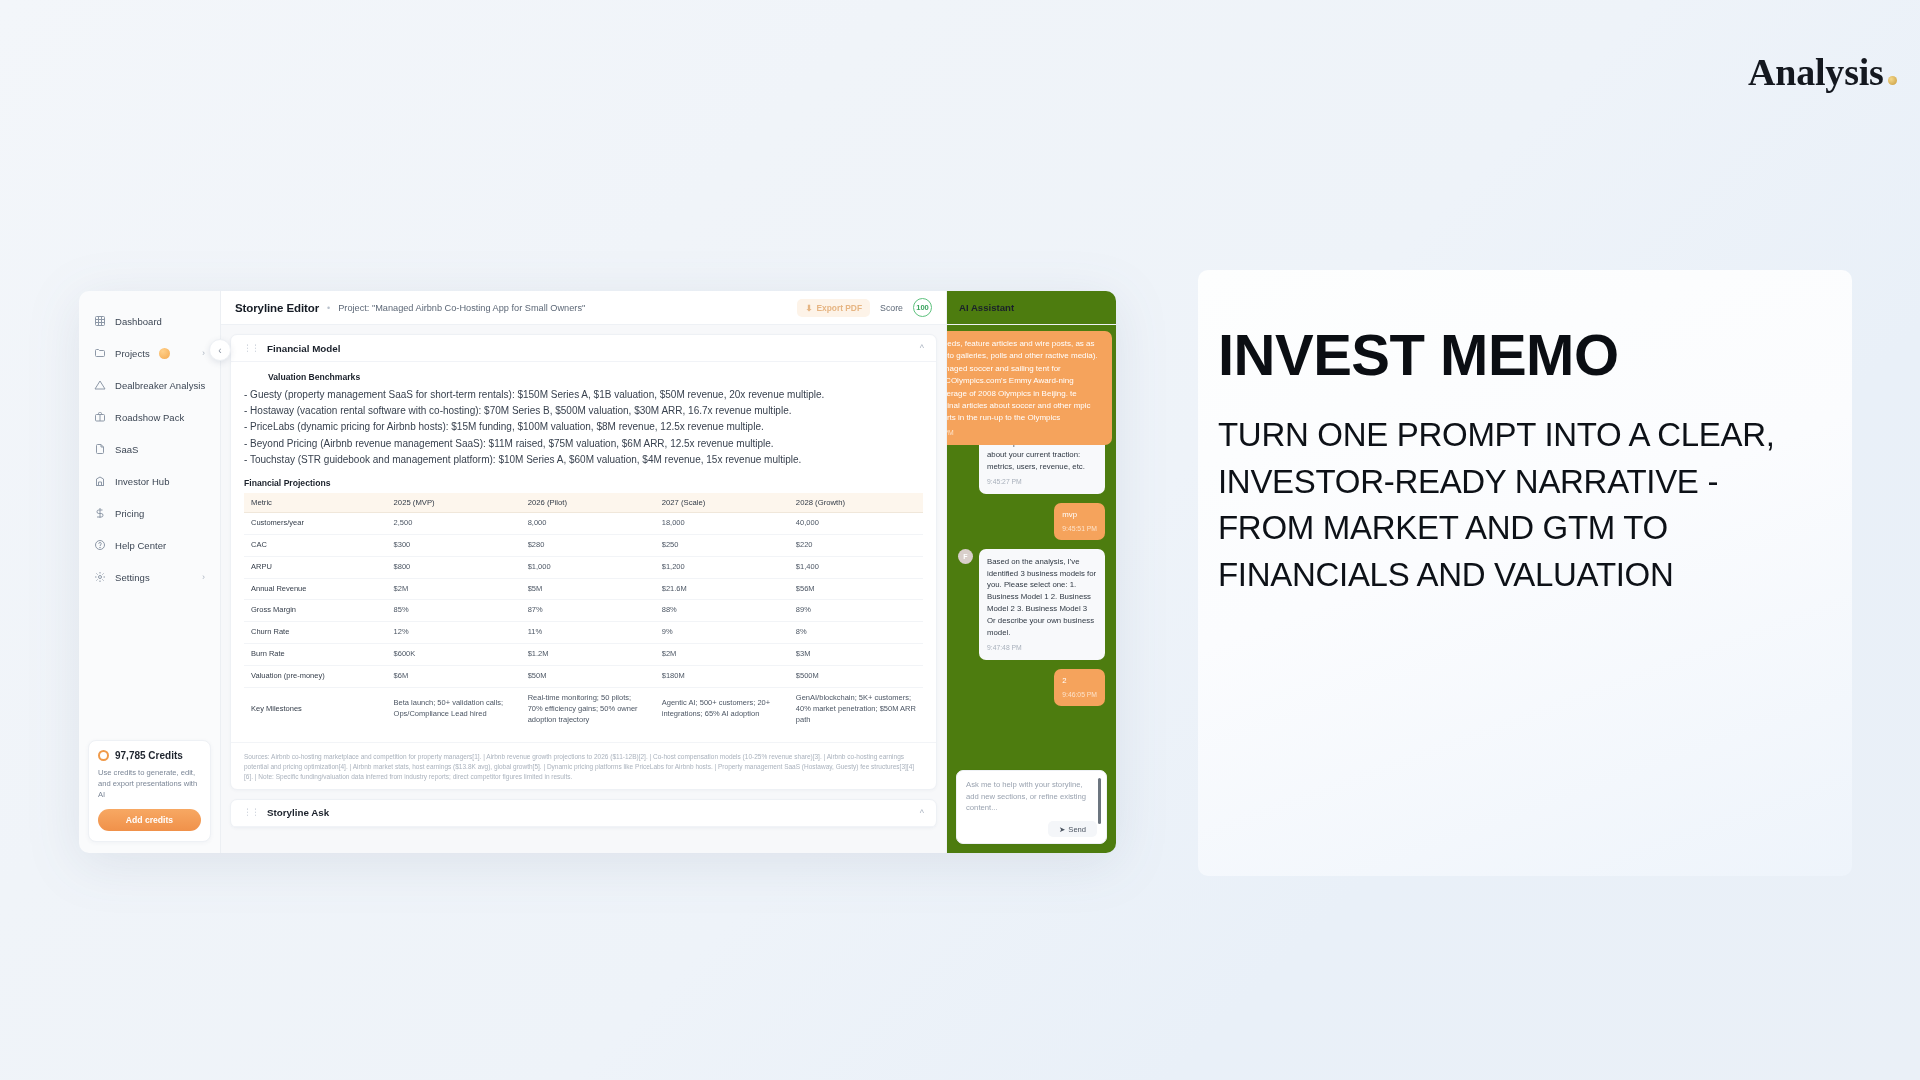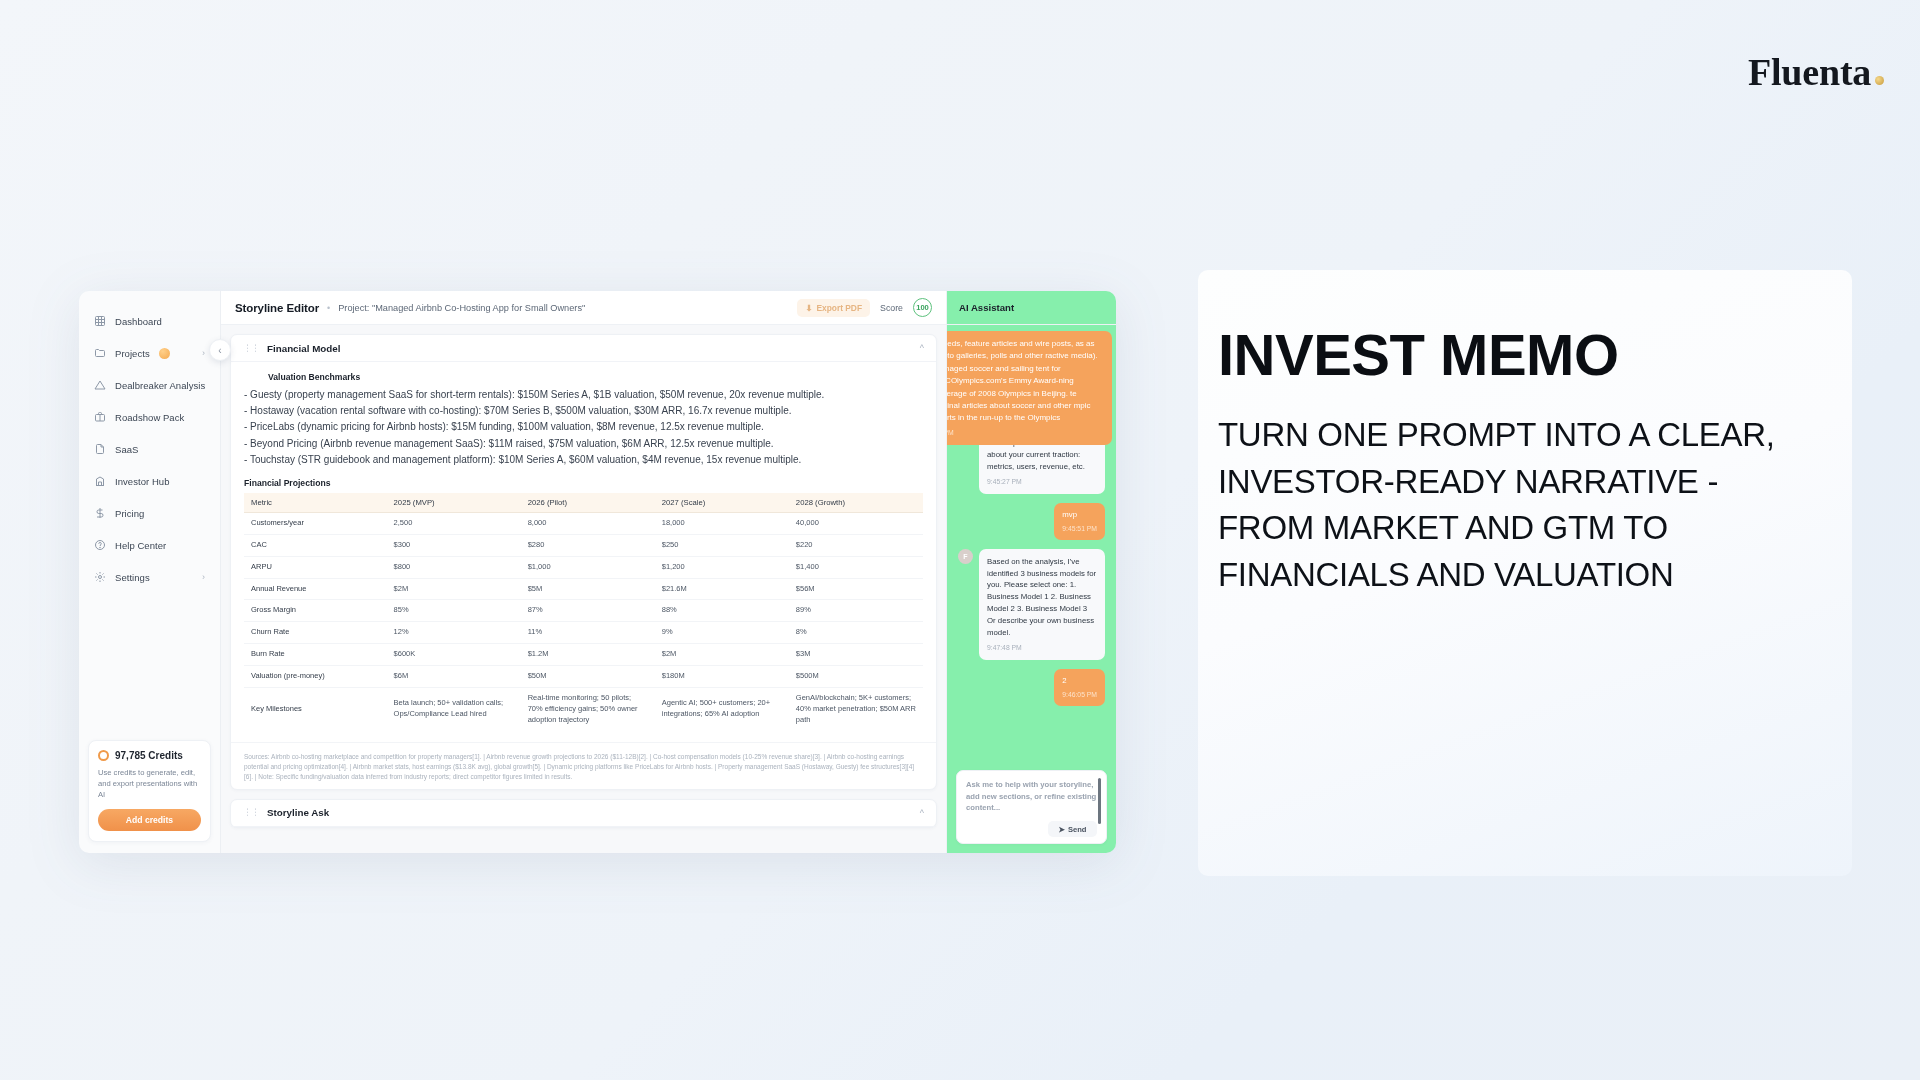--- a/index.html
+++ b/index.html
@@ -145,21 +145,21 @@
 
   .sources {
     font-size: 6.5px; color: #aab2bd; line-height: 1.55;
     padding: 9px 13px 7px 13px; border-top: 1px solid #f2f4f7;
   }
 
   .card2 { margin-top: 9px; }
 
   
   .ai {
-    width: 170px; background: #86efac; border-left: 1px solid #eef1f5;
+    width: 170px; background: #4d7c0f; border-left: 1px solid #eef1f5;
     border-radius: 0 10px 10px 0; display: flex; flex-direction: column;
     overflow: hidden; position: relative;
   }
   .ai-head {
     height: 34px; display: flex; align-items: center; padding: 0 12px;
     border-bottom: 1px solid #eef1f5;
   }
   .ai-title { font-size: 9.6px; font-weight: 600; color: #1b212b; }
   .ai-chat { flex: 1; padding: 0 0 6px 0; overflow: hidden; position: relative; }
 
@@ -181,21 +181,21 @@
   .ts { font-size: 6.8px; color: #a8b0bb; margin-top: 4px; display: block; }
   .ts-u { font-size: 6.8px; color: #fde3cb; margin-top: 3px; display: block; }
 
   .bubble-overflow {
     position: absolute; left: -22px; top: 0; right: 4px;
     background: #f5a35c; border-radius: 7px; padding: 7px 9px;
     font-size: 8px; color: #fff; line-height: 1.55;
   }
   .ovf-wrap { position: relative; height: 90px; margin: 6px 0 0 0; }
 
-  .ai-input-wrap { padding: 0 9px 9px 9px; font-weight: bold; }
+  .ai-input-wrap { padding: 0 9px 9px 9px; }
   .ai-input {
     border: 1px solid #eef1f5; border-radius: 7px; background: #fff;
     padding: 8px 9px 6px 9px; position: relative;
     box-shadow: 0 1px 3px rgba(60,80,110,0.04);
   }
   .ai-ph { font-size: 7.7px; color: #9aa3b0; line-height: 1.52; }
   .ai-scroll {
     position: absolute; right: 5px; top: 7px; width: 3px; height: 46px;
     background: #6c757f; border-radius: 2px;
   }
@@ -219,21 +219,21 @@
   }
   .promo-p {
     font-size: 33px; color: #0d1117; line-height: 1.41; font-weight: 400;
     letter-spacing: -0.3px;
   }
 </style>
 </head>
 <body>
 
 <div class="brand">
-  <span>Fluenta</span><span class="brand-dot"></span>
+  <span>Analysis</span><span class="brand-dot"></span>
 </div>
 
 <div class="app">
 
   <div class="sidebar">
     <div class="collapse-btn">‹</div>
 
     <div class="nav-item">
       <span class="nav-ico">
           <svg viewBox="0 0 24 24" fill="none" stroke="currentColor" stroke-width="2">

